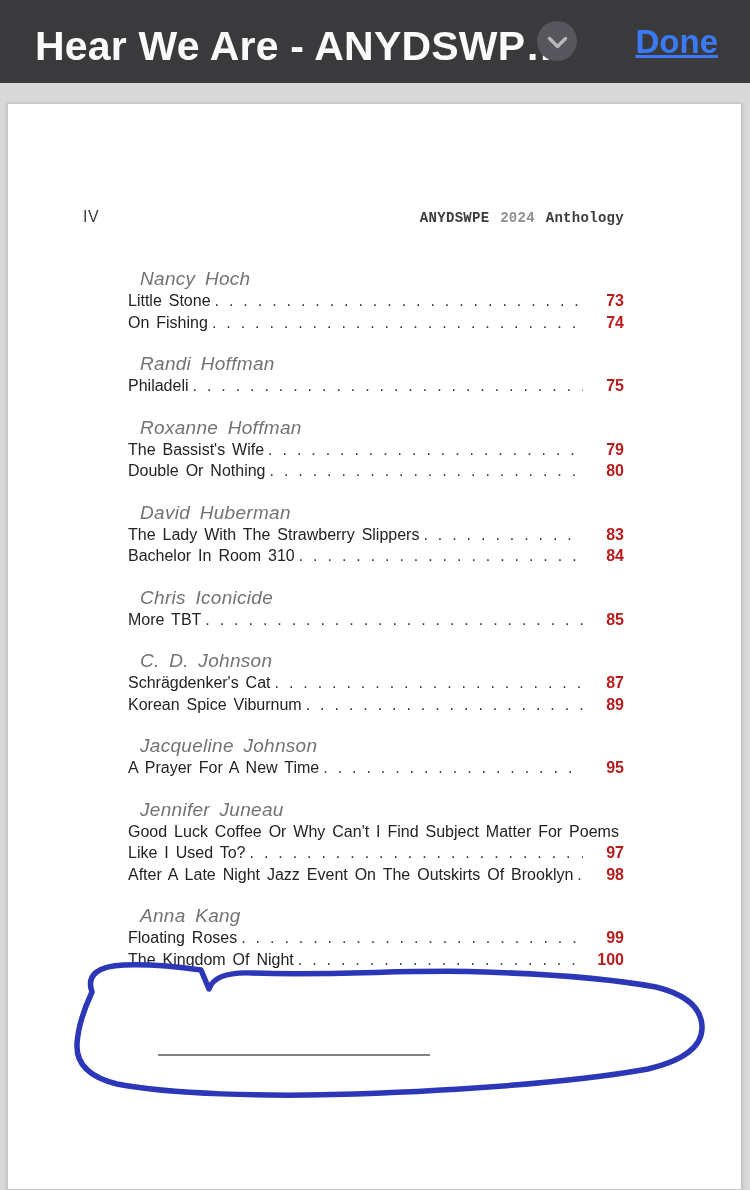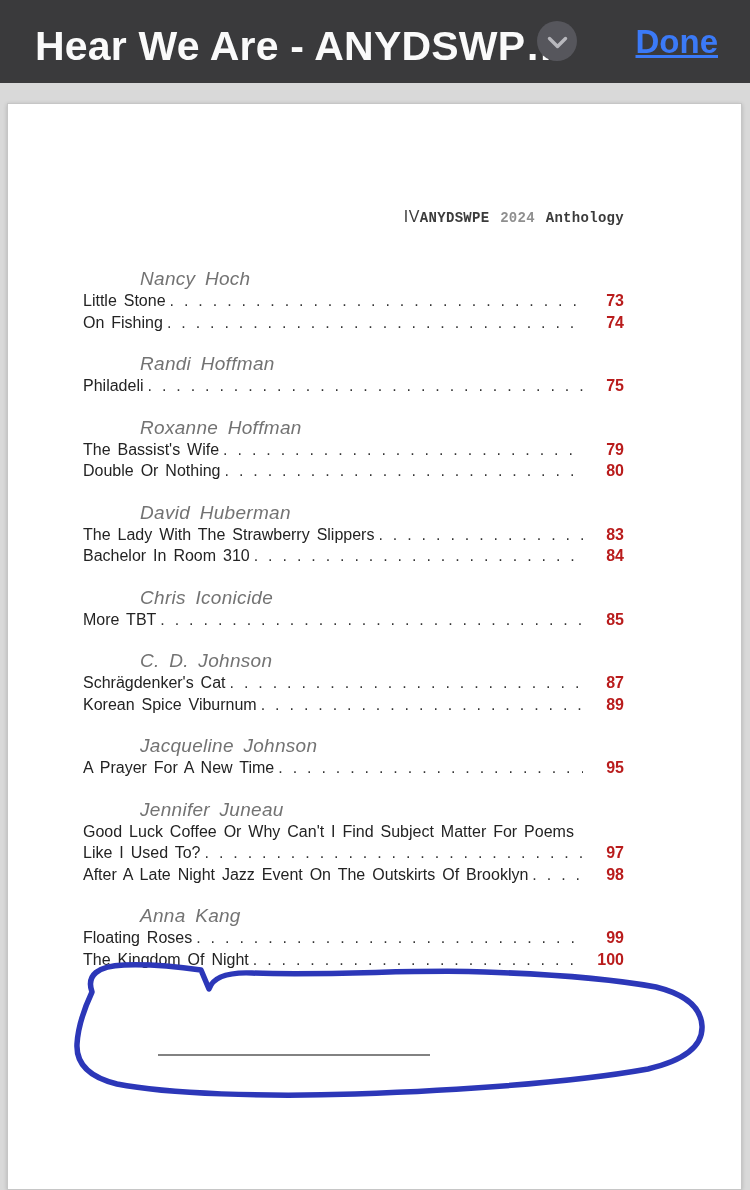--- a/index.html
+++ b/index.html
@@ -32,21 +32,21 @@
   
   .doc-page {
     position: absolute; left: 7px; top: 103px; width: 735px; height: 1087px;
     background: #ffffff; border: 1px solid #c6c6c6;
     box-shadow: 0 1px 4px rgba(0,0,0,0.18);
     z-index: 1;
   }
   .page-inner { margin-left: 75px; margin-right: 117px; }
 
   .page-header {
-    display: flex; justify-content: flex-end; align-items: baseline;
+    display: flex; justify-content: space-between; align-items: baseline;
     margin-top: 104px;
   }
   .folio { font-size: 16px; color: #3c3c3c; letter-spacing: 0.5px; }
   .running-head {
     font-family: Liberation Mono, monospace; font-weight: 700;
     font-size: 14px; color: #3b3b3b; letter-spacing: 0.3px;
   }
   .running-head .year { color: #8f8f8f; padding: 0 2px; }
 
   
@@ -56,21 +56,21 @@
   .author {
     margin-left: 57px; height: 22px; line-height: 22px;
     font-style: italic; font-size: 19px; color: #737373;
     word-spacing: 4px; letter-spacing: 0.3px;
   }
   .row {
     display: flex; align-items: baseline;
     height: 21.5px; line-height: 21.5px;
     font-size: 16px; color: #232323; word-spacing: 2.5px;
   }
-  .row .title { white-space: nowrap; }
+  .row .title { white-space: nowrap; margin-left: 45px; }
   .row .leader {
     flex: 1; overflow: hidden; white-space: nowrap;
     margin: 0 5px 0 4px; color: #333333;
   }
   .row .leader::after {
     content: ". . . . . . . . . . . . . . . . . . . . . . . . . . . . . . . . . . . . . . . . . . . . . . . . . . . . . . . . . . . . . . . . . . . . . . . . . . . . . . . . . . . . . . . . . . . . . . . . . . . . . . . . . . . . . . . . . . . .";
     letter-spacing: 1.5px;
   }
   .row .pagenum {
     min-width: 36px; text-align: right; font-weight: 700; color: #b91c1c;

